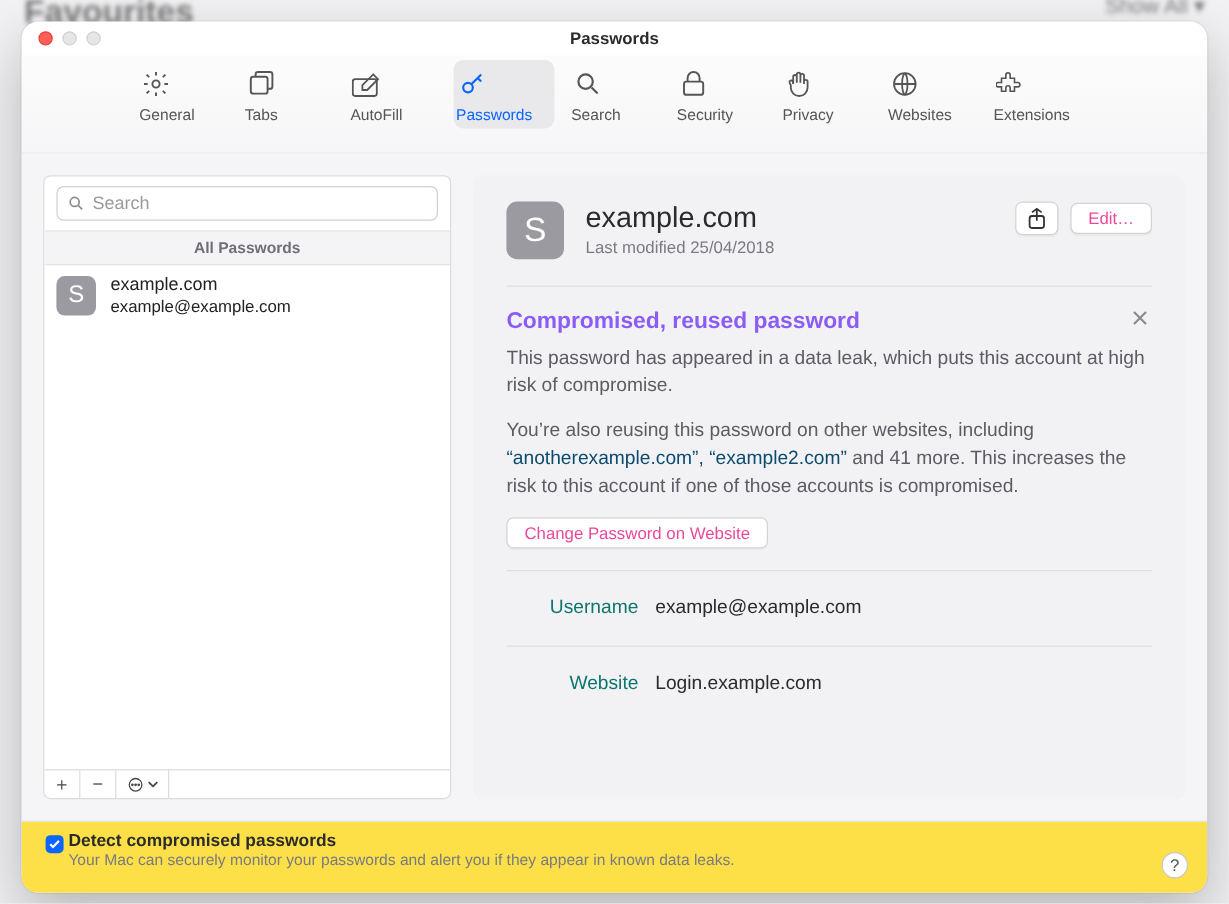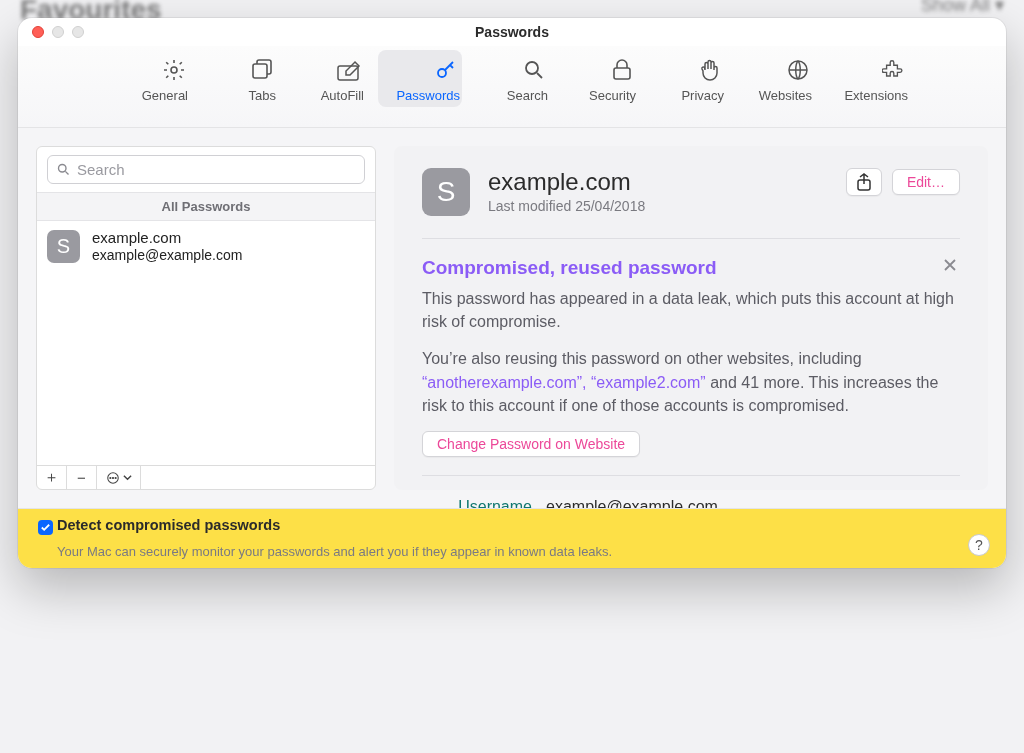--- a/index.html
+++ b/index.html
@@ -15,21 +15,21 @@
     display: flex; justify-content: space-between;
     padding: 0 20px;
     font-size: 28px; font-weight: 700; color: #2b2b2b;
     filter: blur(2px); opacity: 0.6;
     z-index: 0;
   }
   .backdrop-top .right { font-size: 18px; font-weight: 500; }
   .window {
     position: absolute;
     left: 18px; top: 18px;
-    width: 988px; height: 550px;
+    width: 988px; height: 726px;
     background: #fff;
     border-radius: 14px;
     box-shadow: 0 0 0 1px rgba(0,0,0,0.06), 0 20px 50px rgba(0,0,0,0.25);
     overflow: hidden;
     z-index: 2;
   }
   
   .titlebar {
     height: 28px;
     display: flex; align-items: center;
@@ -50,21 +50,21 @@
   
   .toolbar {
     height: 82px;
     border-bottom: 1px solid #e4e4e6;
     display: flex; justify-content: center; align-items: flex-start;
     gap: 12px;
     padding-top: 4px;
     background: linear-gradient(#fcfcfc,#f6f6f8);
   }
   .tab {
-    display: flex; flex-direction: column; align-items: flex-end;
+    display: flex; flex-direction: column; align-items: flex-start;
     width: 76px;
     padding: 6px 2px 4px;
     font-size: 13px; color: #555;
     border-radius: 8px;
     cursor: default;
   }
   .tab.wide { width: 84px; }
   .tab.active { background: #e9e9ec; color: #0a66ff; }
   .tab .ico { width: 28px; height: 28px; display:flex; align-items:center; justify-content:center; color:#555; }
   .tab.active .ico { color:#0a66ff; }
@@ -169,21 +169,21 @@
     box-shadow: 0 1px 1px rgba(0,0,0,0.04);
   }
   .btn.icon-only { padding: 4px 9px; }
   .warn-block { padding: 18px 0; border-bottom: 1px solid #dedee2; position:relative;}
   .warn-title { font-size: 19px; font-weight: 600; color:#8b5cf6; }
   .warn-close {
     position:absolute; right:0; top:18px;
     width:18px;height:18px; color:#8a8a90; cursor:default;
   }
   .warn-body { font-size:16px; color:#5c5c64; line-height:1.45; margin-top:8px;}
-  .warn-body .sites { color:#8b5cf6;}
+  .warn-body .sites { color:#0c4a6e;}
   .change-btn { margin-top:14px; }
   .fields { padding: 14px 0; border-bottom:1px solid #dedee2;}
   .field-row { display:flex; align-items:center; padding: 8px 0; }
   .field-label { width: 110px; text-align:right; font-size:16px; color:#0f766e; margin-right:14px;}
   .field-value { font-size:16px; color:#2b2b2b; }
   .pw-dots { letter-spacing: 2px; font-size: 10px; }
   
   .footer {
     position:absolute; left:0; right:0; bottom:0;
     height: 60px;
@@ -191,21 +191,21 @@
     background:#fde047;
     padding: 8px 20px;
     display:flex; align-items:flex-start; gap:4px;
   }
   .chk {
     width:15px;height:15px; border-radius:4px;
     background:#0a66ff; display:flex;align-items:center;justify-content:center;
     margin-top:3px;
   }
   .footer .ft-title { font-size:14.5px; font-weight:600; color:#2b2b2b;}
-  .footer .ft-sub { font-size:13px; color:#7a7a82; margin-top:11px;}
+  .footer .ft-sub { font-size:13px; color:#7a7a82; margin-top:0;}
   .help-btn {
     position:absolute; right:16px; bottom:12px;
     width:22px;height:22px;border-radius:50%;
     border:1px solid #c8c8cc; background:#fff;
     display:flex;align-items:center;justify-content:center;
     font-size:14px;color:#555;
   }
   
   .body { bottom: 60px; }
   svg { display:block; }

